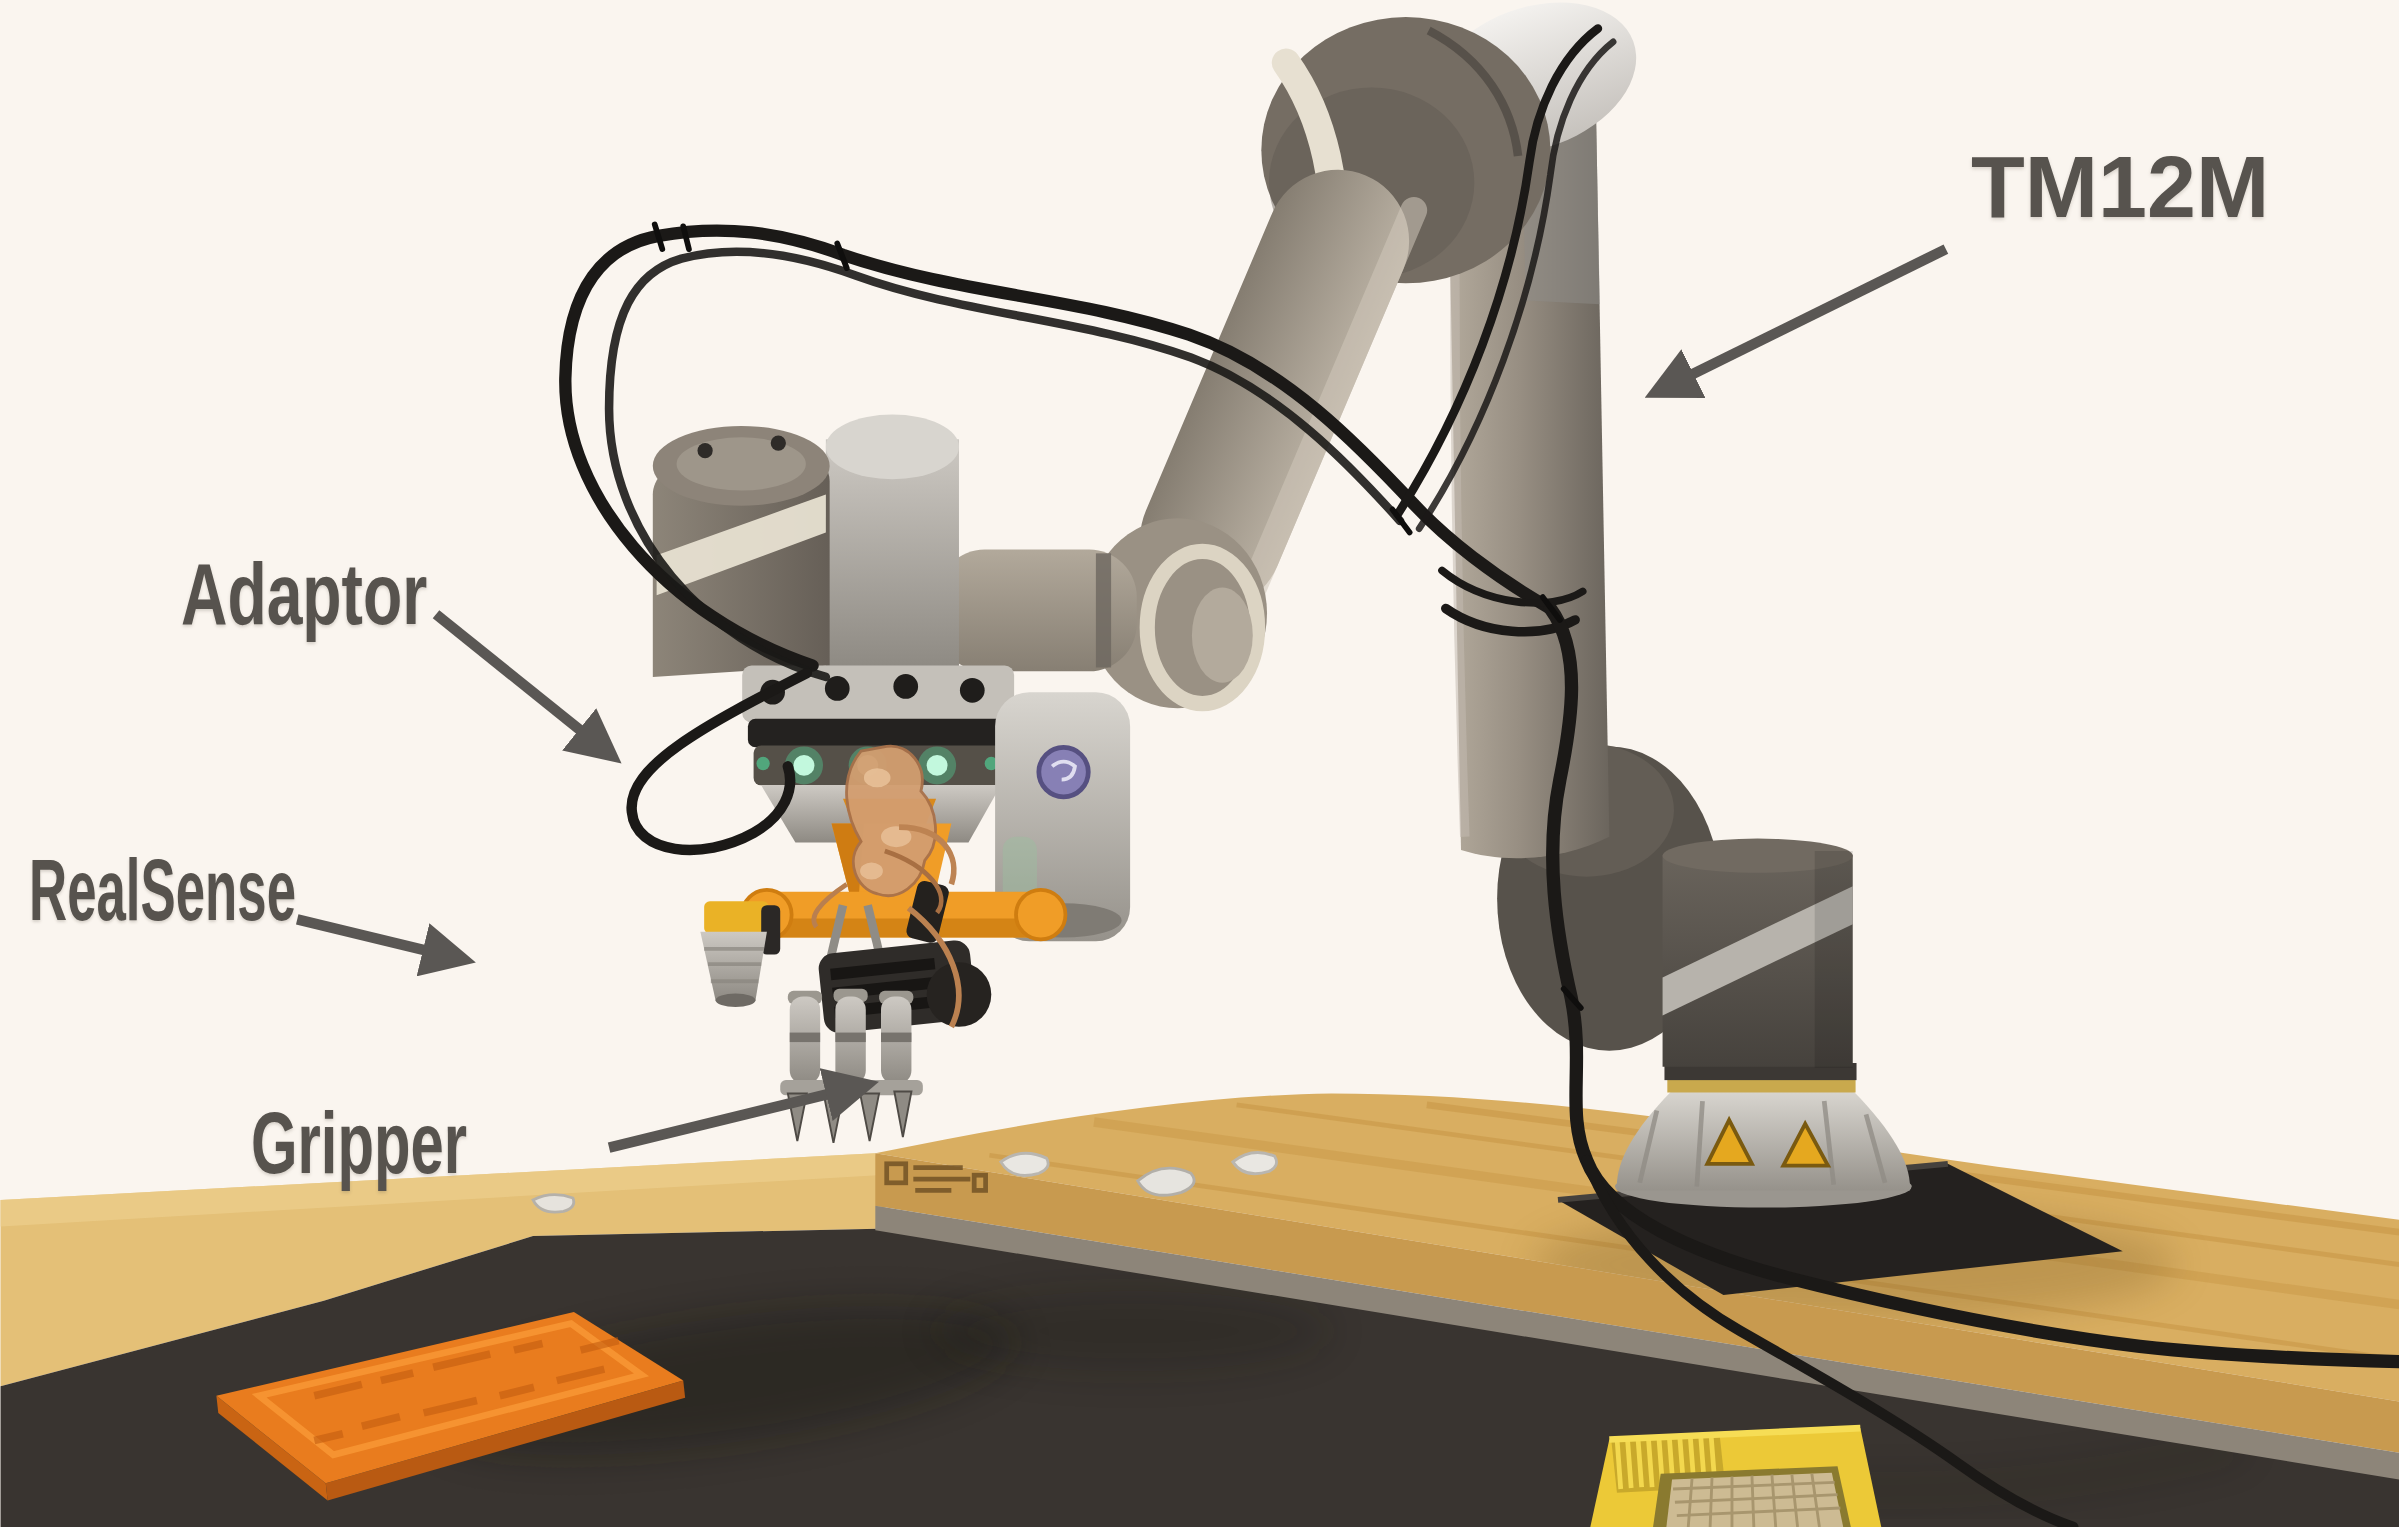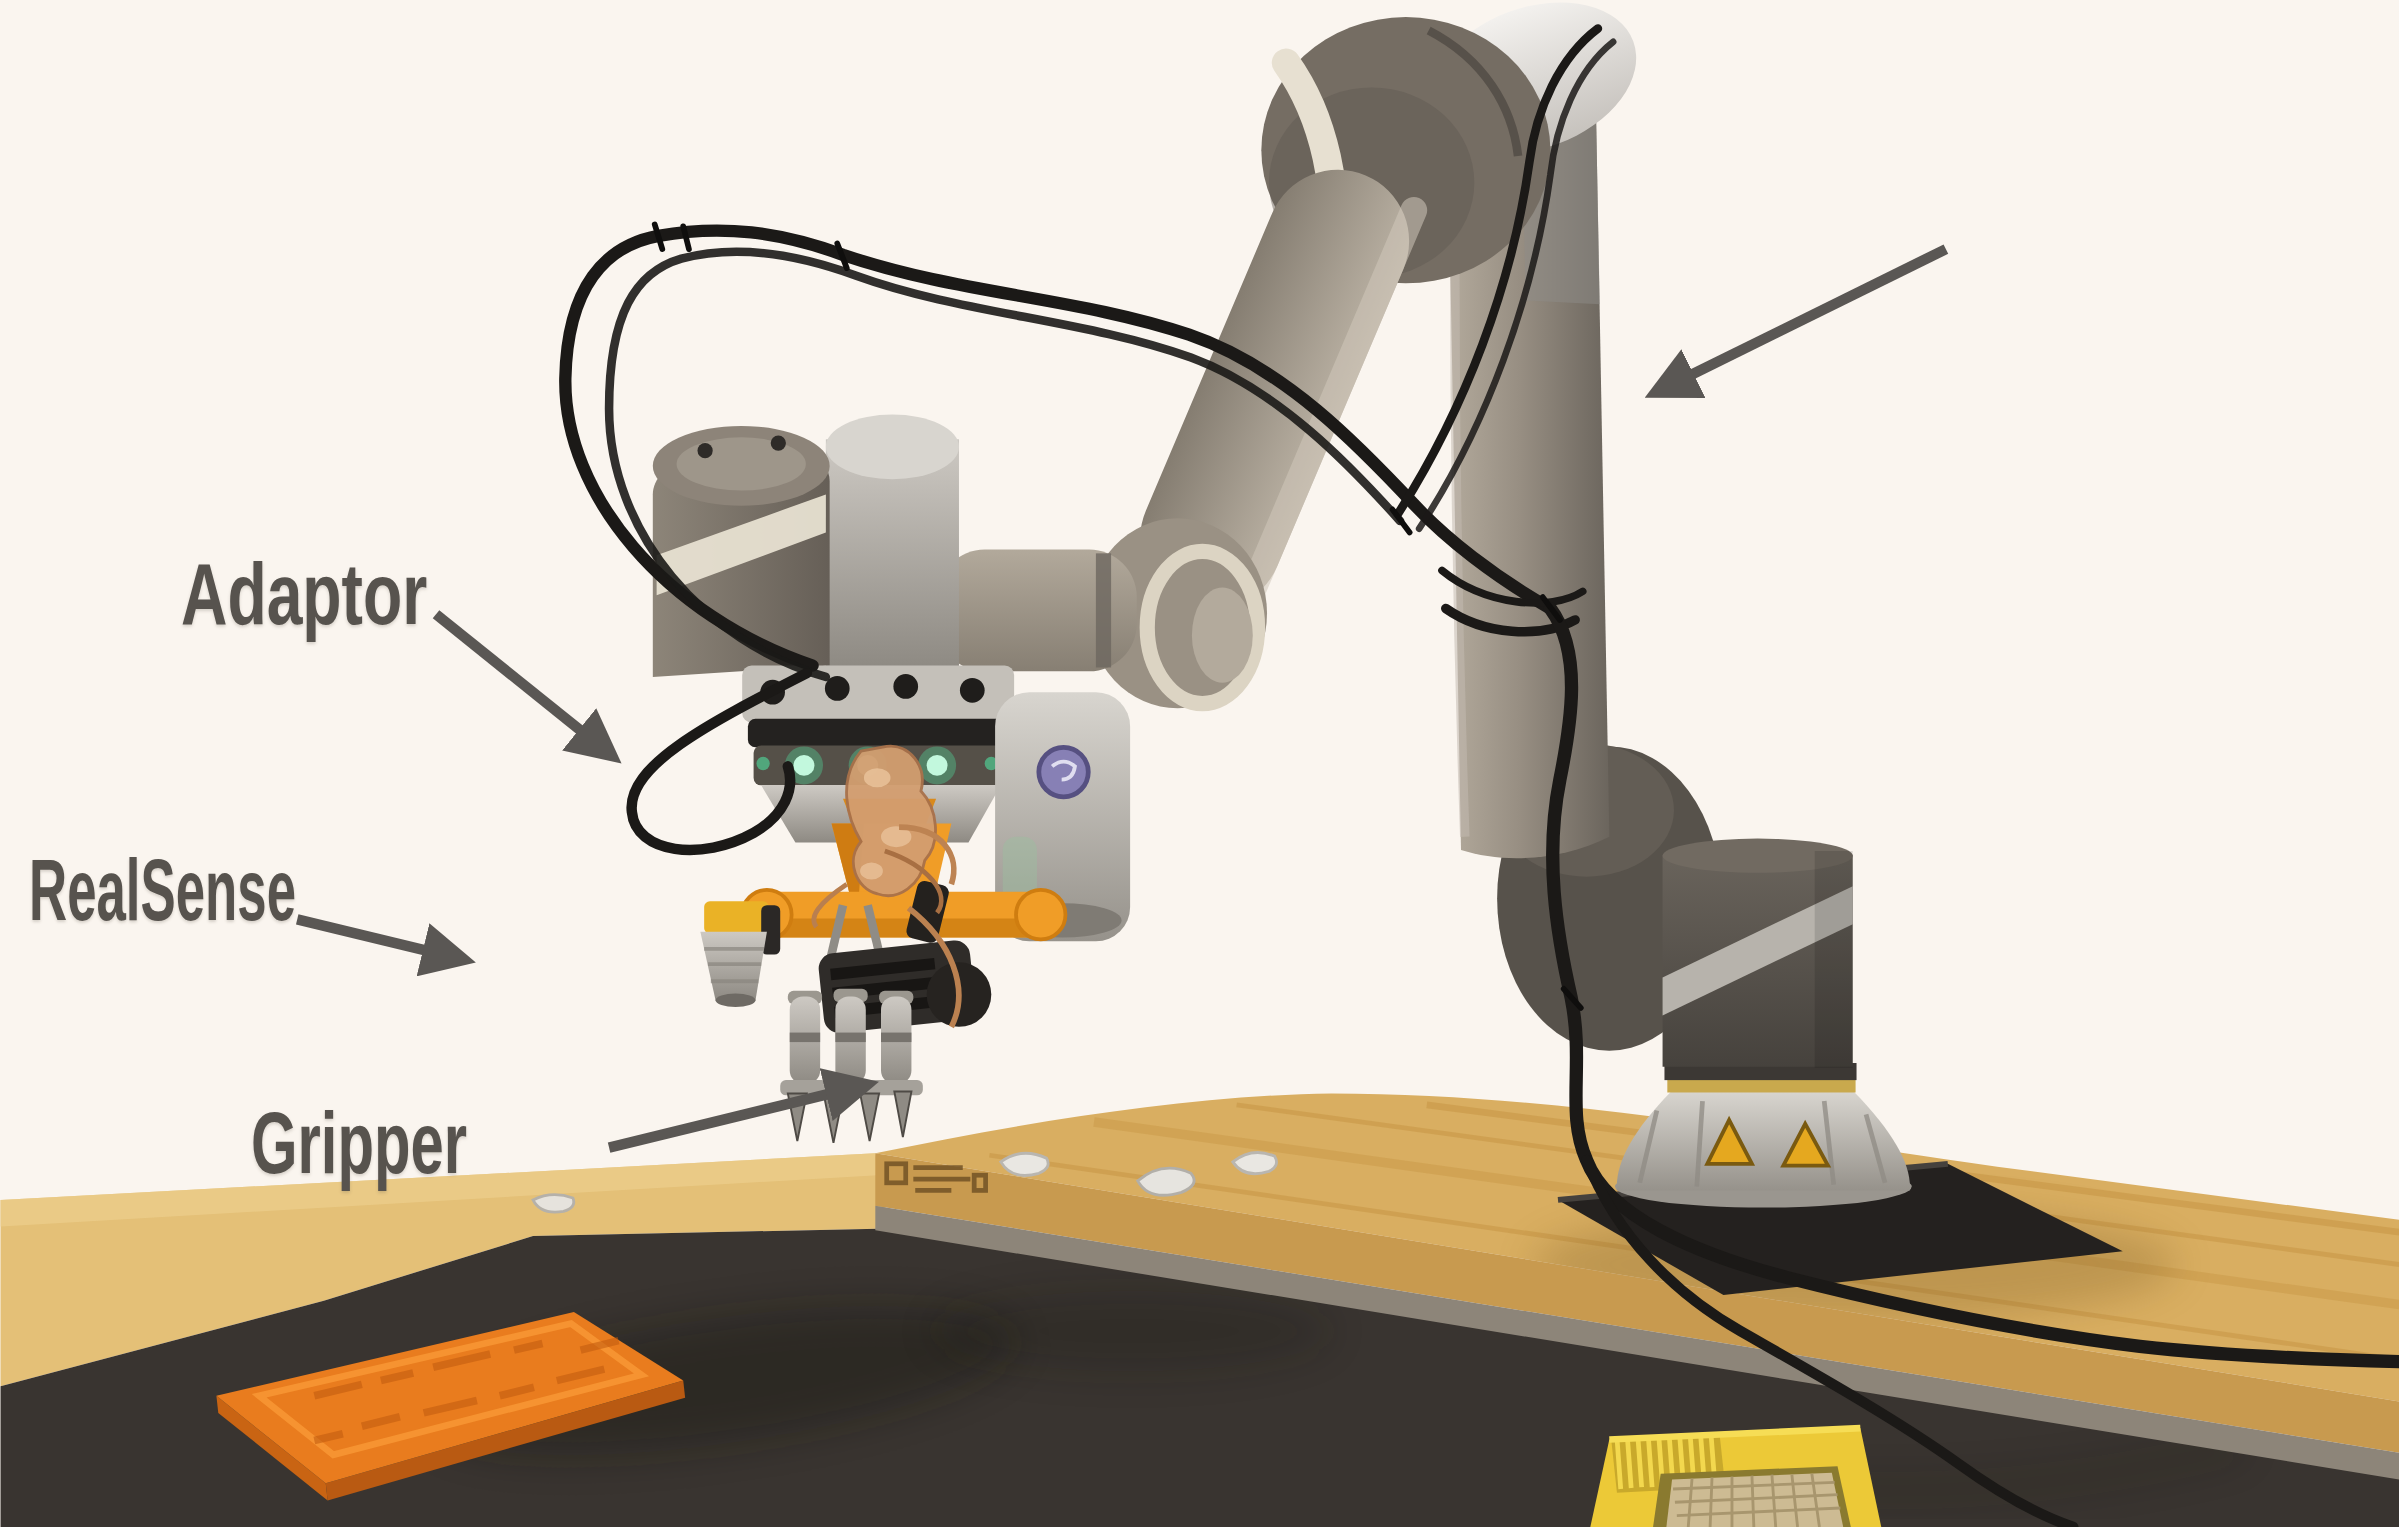--- a/index.html
+++ b/index.html
@@ -322,18 +322,19 @@
   </g>
 
   <g stroke="var(--arrow_color,#5a5754)" stroke-width="11" fill="none">
     <line x1="2046" y1="262" x2="1742" y2="412" marker-end="url(#arrowHead)"></line>
     <line x1="458" y1="646" x2="642" y2="794" marker-end="url(#arrowHead)"></line>
     <line x1="312" y1="967" x2="486" y2="1009" marker-end="url(#arrowHead)"></line>
     <line x1="640" y1="1207" x2="910" y2="1141" marker-end="url(#arrowHead)"></line>
   </g>
 </svg>
 
+  <div class="lbl" id="lbl-tm12m">TM12M</div>
   <div class="lbl" id="lbl-adaptor">Adaptor</div>
   <div class="lbl" id="lbl-realsense">RealSense</div>
   <div class="lbl" id="lbl-gripper">Gripper</div>
 
 </div>
 
 
 </body></html>

